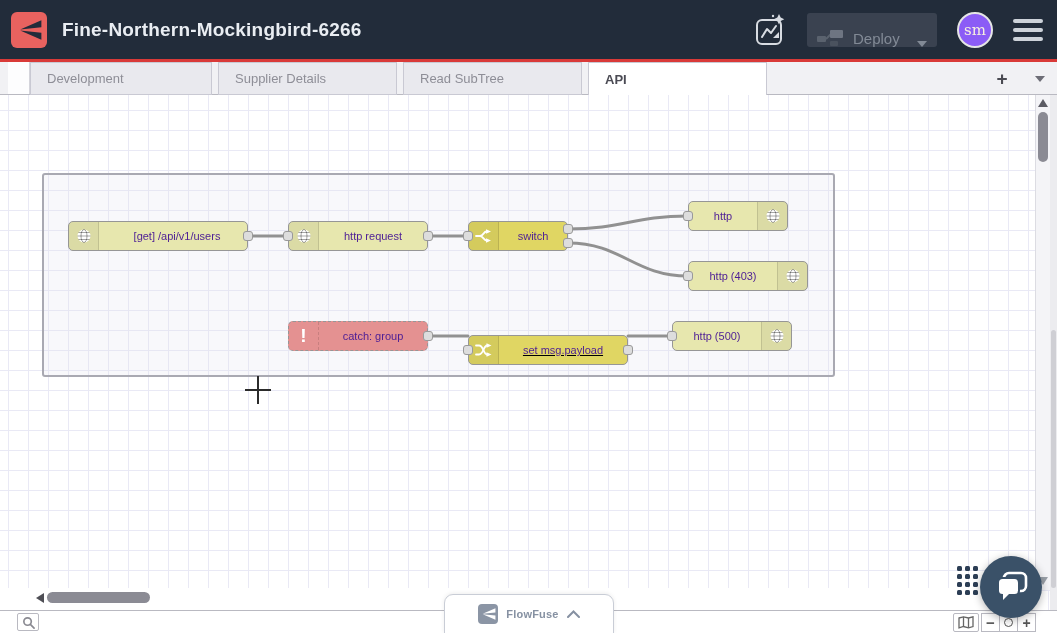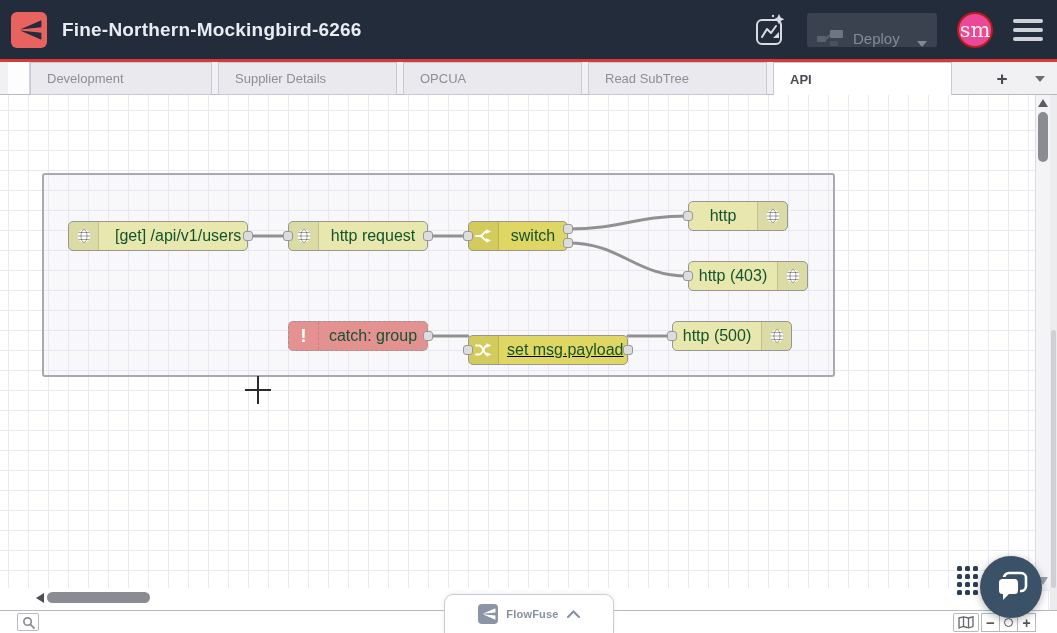--- a/index.html
+++ b/index.html
@@ -14,22 +14,22 @@
   .logo { width:36px; height:36px; border-radius:6px; background:#e8625f; margin-left:11px; flex:0 0 auto;
           display:flex; align-items:center; justify-content:center; cursor:pointer; }
   .title { color:#e9edf2; font-size:19px; font-weight:700; margin-left:15px; letter-spacing:.2px; white-space:nowrap; }
   .header-right { position:absolute; right:14px; top:0; height:59px; display:flex; align-items:center; gap:20px; }
   .ai-flow-btn { width:34px; height:36px; display:flex; align-items:center; justify-content:center; cursor:pointer; }
   .deploy-btn { width:130px; height:34px; background:#3a4250; border-radius:3px; display:flex;
                 align-items:flex-end; padding:0 10px; cursor:pointer; }
   .deploy-label { color:#828a96; font-size:15px; margin-left:10px; flex:1; }
   .deploy-caret { width:0; height:0; border-left:5px solid transparent; border-right:5px solid transparent;
                   border-top:6px solid #828a96; margin-left:4px; }
-  .avatar { width:36px; height:36px; border-radius:50%; background:#ec4899; border:2px solid #b91c1c;
-            color:#f7f1df; font-family:"DejaVu Serif", serif; font-size:21px; display:flex;
+  .avatar { width:36px; height:36px; border-radius:50%; background:#8b5cf6; border:2px solid #e5e5e5;
+            color:#f7f1df; font-family:"DejaVu Serif", serif; font-size:15px; display:flex;
             align-items:center; justify-content:center; cursor:pointer; }
   .hamburger { width:30px; height:24px; display:flex; flex-direction:column; justify-content:space-between; cursor:pointer; padding:1px 0; }
   .hamburger span { display:block; height:4px; border-radius:2px; background:#cdd2d9; }
 
   
   .tabbar { position:absolute; left:0; top:62px; width:1057px; height:33px; background:#f1f1f4;
             border-bottom:1px solid #b9b9c1; }
   .tabbar-left-blank { position:absolute; left:8px; top:0; width:22px; height:32px; background:#fdfdfe;
                        border-right:1px solid #d4d4db; }
   .tabs { position:absolute; left:30px; top:0; height:33px; display:flex; gap:6px; }
@@ -50,22 +50,22 @@
   .flow-group { position:absolute; left:42px; top:78px; width:793px; height:204px;
                 border:2px solid #a9a9b2; border-radius:3px; background:rgba(224,224,236,0.22); }
   .wires { position:absolute; left:0; top:0; width:1057px; height:515px; pointer-events:none; }
 
   .node { position:absolute; height:30px; border:1px solid #969696; border-radius:5px; display:flex;
           align-items:stretch; cursor:pointer; }
   .node .icon-region { width:30px; flex:0 0 auto; display:flex; align-items:center; justify-content:center;
           background:rgba(0,0,0,0.05); border-right:1px solid rgba(0,0,0,0.12); border-radius:4px 0 0 4px; }
   .node.right-icon .icon-region { order:2; border-right:none; border-left:1px solid rgba(0,0,0,0.12);
           border-radius:0 4px 4px 0; }
-  .node .node-label { flex:1; display:flex; align-items:center; justify-content:center; font-size:16px;
-          color:#14532d; white-space:nowrap; padding:0 8px; }
+  .node .node-label { flex:1; display:flex; align-items:center; justify-content:center; font-size:11px;
+          color:#4c1d95; white-space:nowrap; padding:0 8px; }
   .n-pale { background:#e7e7ae; }
   .n-yellow { background:#e0d663; }
   .n-catch { background:#e49191; border-style:dashed; }
   .n-catch .icon-region { background:transparent; border-right-style:dashed; }
   .catch-excl { color:#fff; font-weight:bold; font-size:19px; font-family:"Liberation Sans",sans-serif; }
   .port { position:absolute; width:10px; height:10px; background:#ddd; border:1px solid #999;
           border-radius:3px; cursor:pointer; }
   .port-in { left:-6px; top:9px; }
   .port-out { right:-6px; top:9px; }
   .port-out-a { right:-6px; top:2px; }
@@ -162,21 +162,20 @@
       </div>
     </div>
   </div>
   <div class="red-line"></div>
 
   <div class="tabbar">
     <div class="tabbar-left-blank"></div>
     <div class="tabs">
       <div class="tab" style="width:182px">Development</div>
       <div class="tab" style="width:179px">Supplier Details</div>
-      <div class="tab" style="width:179px">OPCUA</div>
       <div class="tab" style="width:179px">Read SubTree</div>
       <div class="tab active" style="width:179px">API</div>
     </div>
     <div class="tab-add">+</div>
     <div class="tab-caret"></div>
   </div>
 
   <div class="canvas">
 
     <div class="flow-group"></div>

